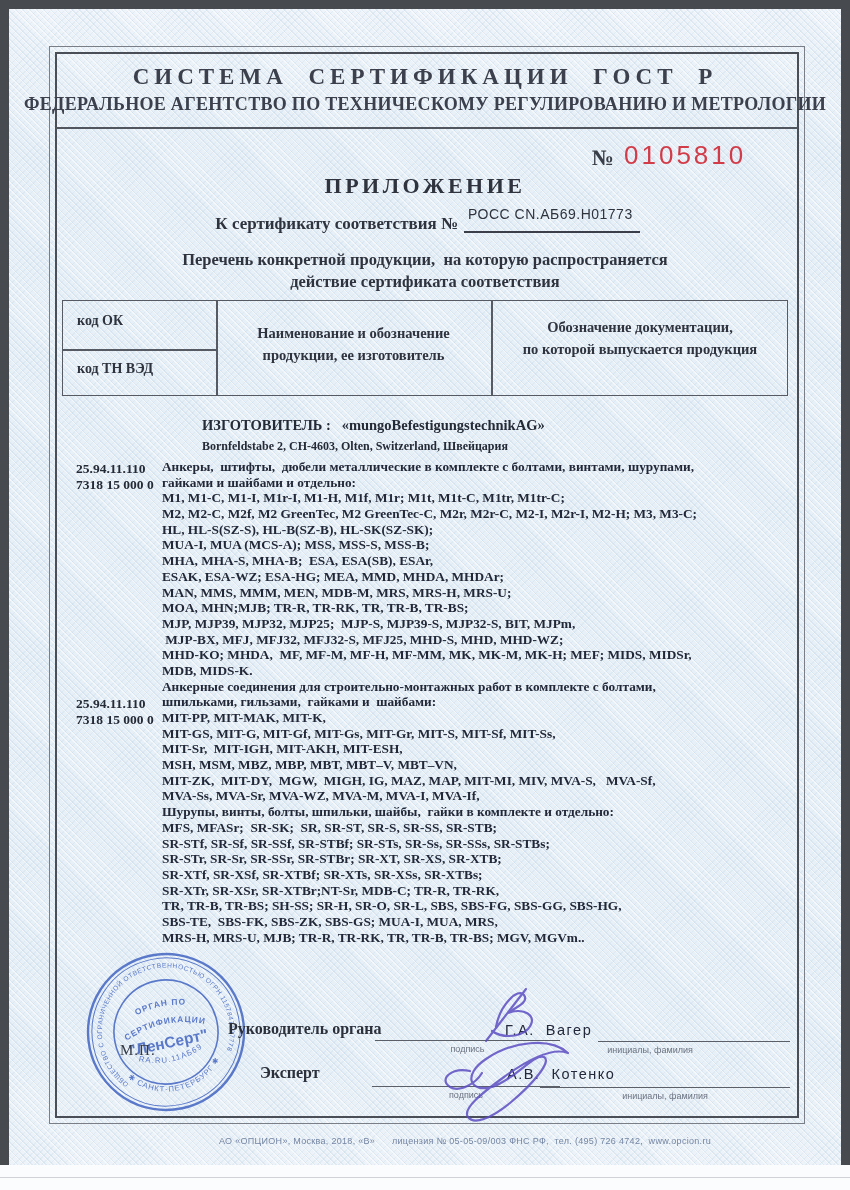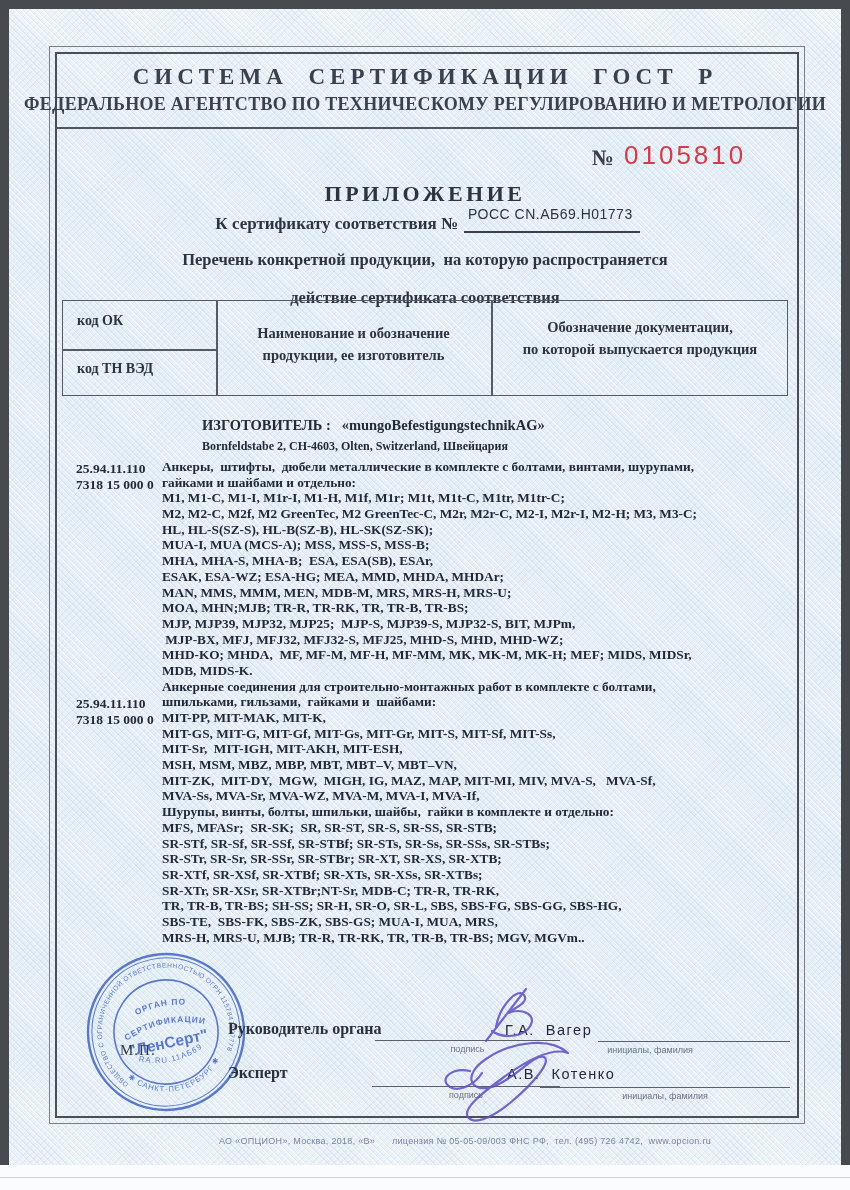--- a/index.html
+++ b/index.html
@@ -33,28 +33,28 @@
   .h-title { left:0; right:0; top:64px; text-align:center; font-size:23px; font-weight:bold;
     letter-spacing:5px; word-spacing:10px; color:#3b404c; }
   .h-agency { left:0; right:0; top:94px; text-align:center; font-size:18px; font-weight:bold;
     letter-spacing:.3px; color:#3b404c; }
   .h-divider { left:56px; width:742px; top:127px; height:2px; background:#51555e; }
 
   .num-sign { left:592px; top:145px; font-size:22px; font-weight:bold; color:#3a3e48; }
   .num-value { left:624px; top:140px; font-size:26px; letter-spacing:3px; color:#d23c49; }
 
   .doc-title { left:0; right:0; top:173px; text-align:center; font-size:22px; font-weight:bold;
-    letter-spacing:3.5px; color:#2e333e;margin-top:8px; }
+    letter-spacing:3.5px; color:#2e333e; }
 
   .cert-label { right:392px; top:214px; font-size:17px; font-weight:bold; color:#2e333e; white-space:pre; }
   .cert-number { left:468px; top:206px; font-size:14px; letter-spacing:.5px; color:#2e333e; white-space:pre; }
   .cert-underline { left:464px; top:231px; width:176px; height:1.5px; background:#3b3f49; }
 
   .subtitle { left:0; right:0; text-align:center; font-size:16.5px; font-weight:bold; color:#2e333e; white-space:pre; }
-  .subtitle1 { top:250px; } .subtitle2 { top:288px; }
+  .subtitle1 { top:250px; } .subtitle2 { top:272px; }
 
   .tbl { left:62px; top:300px; width:726px; height:96px; border:1.5px solid #565b63; }
   .tbl .v1 { left:153px; top:0; width:1.5px; height:100%; background:#565b63; }
   .tbl .v2 { left:428px; top:0; width:1.5px; height:100%; background:#565b63; }
   .tbl .h1 { left:0; top:48px; width:153px; height:1.5px; background:#565b63; }
   .tbl .c1a { left:14px; top:12px; font-size:14px; font-weight:bold; color:#2e333e; }
   .tbl .c1b { left:14px; top:60px; font-size:14px; font-weight:bold; color:#2e333e; }
   .tbl .c2 { left:153px; width:275px; text-align:center; font-size:14.5px; font-weight:bold; color:#2e333e; }
   .tbl .c3 { left:428px; width:298px; text-align:center; font-size:14.5px; font-weight:bold; color:#2e333e; }
 
@@ -63,21 +63,21 @@
 
   .codes { left:76px; font-size:13.5px; font-weight:bold; color:#242a36; white-space:pre; }
   .codes.r1a { top:461px; } .codes.r1b { top:477px; }
   .codes.r2a { top:696px; } .codes.r2b { top:712px; }
 
   .plist { left:162px; top:459px; width:640px; }
   .pline { height:15.7px; line-height:15.7px; font-size:13.3px; font-weight:bold;
     color:#222838; white-space:pre; font-family:"Liberation Serif","DejaVu Serif",serif; }
 
   .role { left:228px; font-size:16px; font-weight:bold; color:#2b303b; }
-  .role1 { top:1020px; } .role2 { top:1064px; }
+  .role1 { top:1020px; } .role2 { top:1064px;padding-left:32px; }
   .sigline { height:1px; background:#5a5f68; }
   .l1a { left:375px; top:1040px; width:185px; }
   .l1b { left:598px; top:1041px; width:192px; }
   .l2a { left:372px; top:1086px; width:188px; }
   .l2b { left:540px; top:1087px; width:250px; }
   .typed-name { font-size:14.5px; letter-spacing:1.5px; color:#23283a; white-space:pre; }
   .name1 { left:505px; top:1022px; } .name2 { left:507px; top:1066px; }
   .caption { font-size:9px; color:#6b7280; text-align:center; }
   .cap-sign1 { left:375px; width:185px; top:1044px; }
   .cap-sign2 { left:372px; width:188px; top:1090px; }

